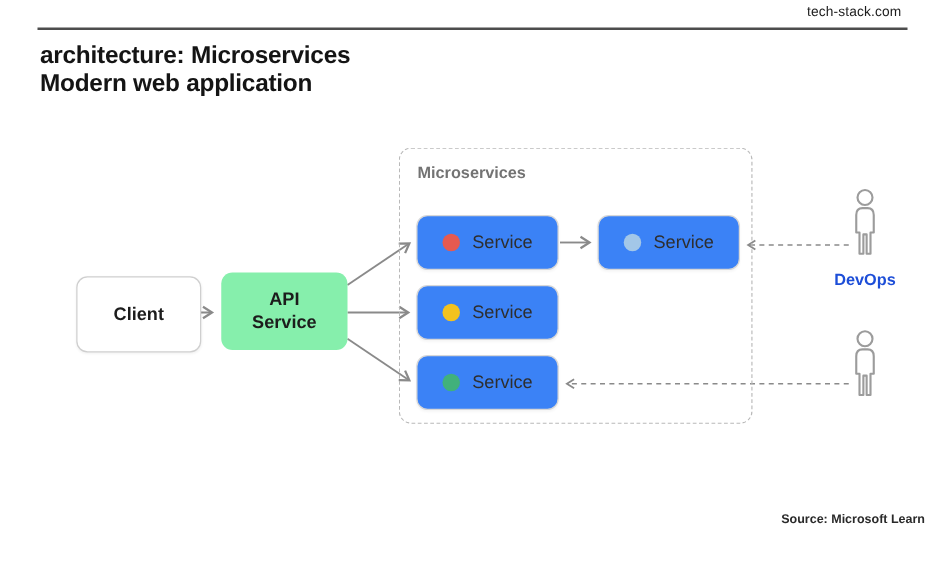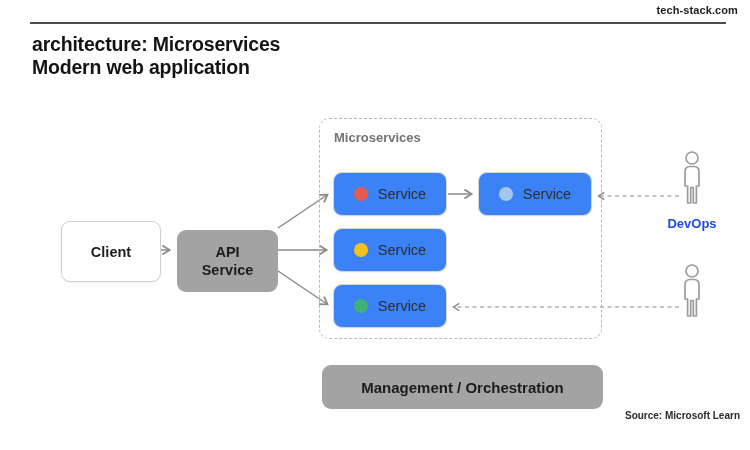--- a/index.html
+++ b/index.html
@@ -8,22 +8,22 @@
   .canvas {
     position: relative;
     width: 750px;
     height: 450px;
     background: #ffffff;
     overflow: hidden;
   }
   .abs { position: absolute; }
 
   .site-link {
-    top: 4px; right: 12px;
-    font-size: 11px; font-weight: bold; color: #1c1c1c;
+    top: 4px; right: 29px;
+    font-size: 11px; font-weight: normal; color: #1c1c1c;
     letter-spacing: 0.1px;
   }
   .top-rule {
     top: 22px; left: 30px; width: 696px; height: 2px;
     background: #4d4d4d;
   }
   .page-title {
     top: 33px; left: 32px;
     font-size: 19.5px; font-weight: bold; color: #141414;
     line-height: 1.16; letter-spacing: -0.2px;
@@ -33,23 +33,22 @@
     display: flex; align-items: center; justify-content: center;
     border-radius: 9px;
     font-size: 14.5px; color: #1c1c1c;
   }
   .node.white {
     background: #ffffff;
     border: 1.5px solid #cfcfcf;
     box-shadow: 0 1px 2px rgba(0,0,0,0.05);
   }
   .node.gray {
-    background: #a3a3a3;
+    background: #86efac;
     border: none;
-    margin-top: 12px;
   }
   .client-box   { left: 33px;  top: 221px; width: 100px; height: 61px; font-weight: bold; margin-left: 28px; }
   .gateway-box  { left: 177px; top: 218px; width: 101px; height: 62px; font-weight: bold;
                   text-align: center; line-height: 1.25; }
 
   .ms-group {
     left: 319px; top: 118px; width: 283px; height: 221px;
     border: 1.5px dashed #b9b9b9; border-radius: 10px;
   }
   .ms-label {
@@ -148,23 +147,20 @@
   </div>
   <div class="abs service-box svc-yellow">
     <span class="dot" style="background-color: rgb(243, 194, 30);"></span>
     <span class="label">Service</span>
   </div>
   <div class="abs service-box svc-green">
     <span class="dot" style="background-color: rgb(65, 177, 123);"></span>
     <span class="label">Service</span>
   </div>
 
-  <div class="abs node gray mgmt-box">
-    <span>Management / Orchestration</span>
-  </div>
 
   <svg class="abs person person-1" viewBox="0 0 32 62">
     <circle cx="16" cy="8" r="6" fill="#ffffff" stroke="#9c9c9c" stroke-width="1.7"></circle>
     <path d="M9 22 Q9 16.5 14 16.5 H18 Q23 16.5 23 22 V36 H20.4 V53 H17.3 V37.5 H14.7 V53 H11.6 V36 H9 Z" fill="#ffffff" stroke="#9c9c9c" stroke-width="1.7" stroke-linejoin="round"></path>
   </svg>
   <div class="abs devops-label">DevOps</div>
   <svg class="abs person person-2" viewBox="0 0 32 62">
     <circle cx="16" cy="8" r="6" fill="#ffffff" stroke="#9c9c9c" stroke-width="1.7"></circle>
     <path d="M9 22 Q9 16.5 14 16.5 H18 Q23 16.5 23 22 V36 H20.4 V53 H17.3 V37.5 H14.7 V53 H11.6 V36 H9 Z" fill="#ffffff" stroke="#9c9c9c" stroke-width="1.7" stroke-linejoin="round"></path>
   </svg>

